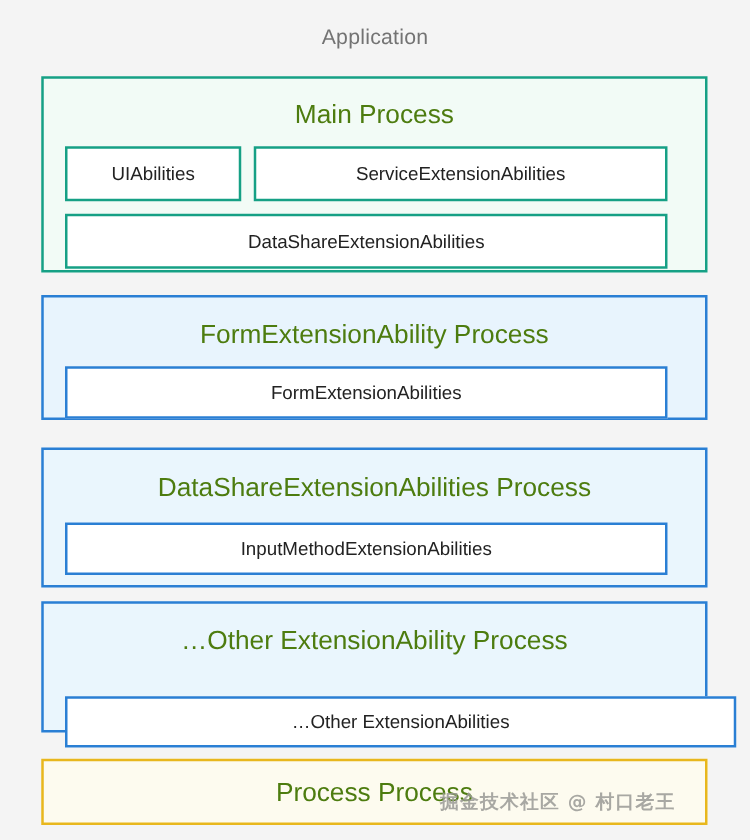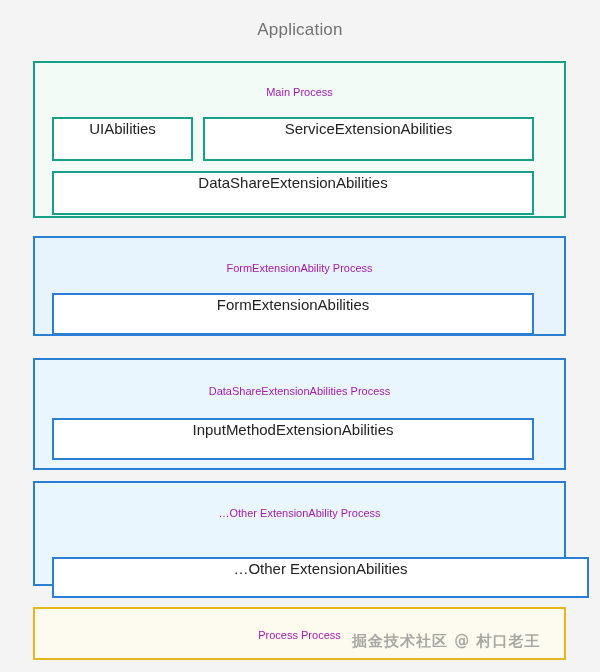--- a/index.html
+++ b/index.html
@@ -41,34 +41,34 @@
     position: absolute;
     box-sizing: border-box;
     border-width: 2px;
     border-style: solid;
   }
   .process-title {
     position: absolute;
     left: 0;
     width: 100%;
     text-align: center;
-    font-size: 11px;
+    font-size: 21px;
     line-height: 22px;
-    color: #a21caf;
+    color: #4d7c0f;
   }
 
   
   .ability-box {
     position: absolute;
     box-sizing: border-box;
     background: #ffffff;
     border-width: 2px;
     border-style: solid;
     display: flex;
-    align-items: flex-start;
+    align-items: center;
     justify-content: center;
   }
   .ability-label {
     font-size: 15px;
     line-height: 19px;
     color: #222222;
     text-align: center;
     white-space: nowrap;
   }
 

